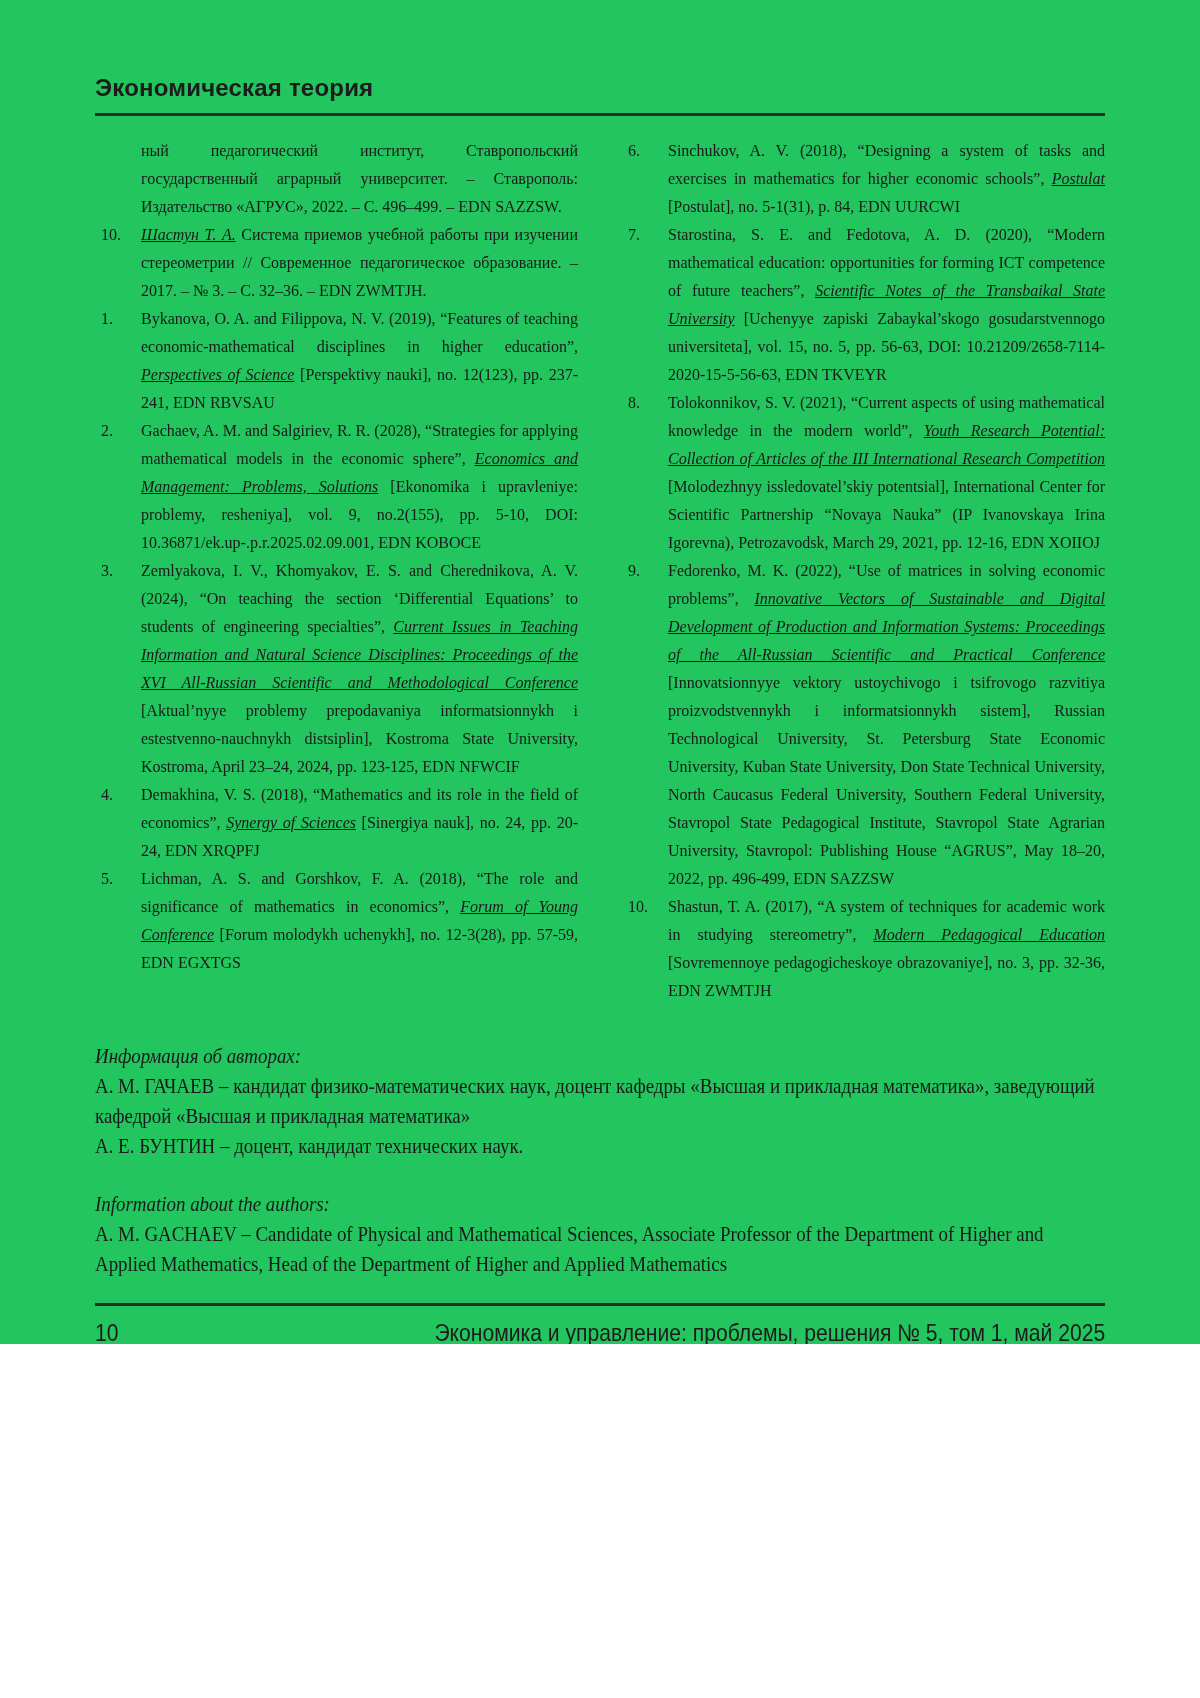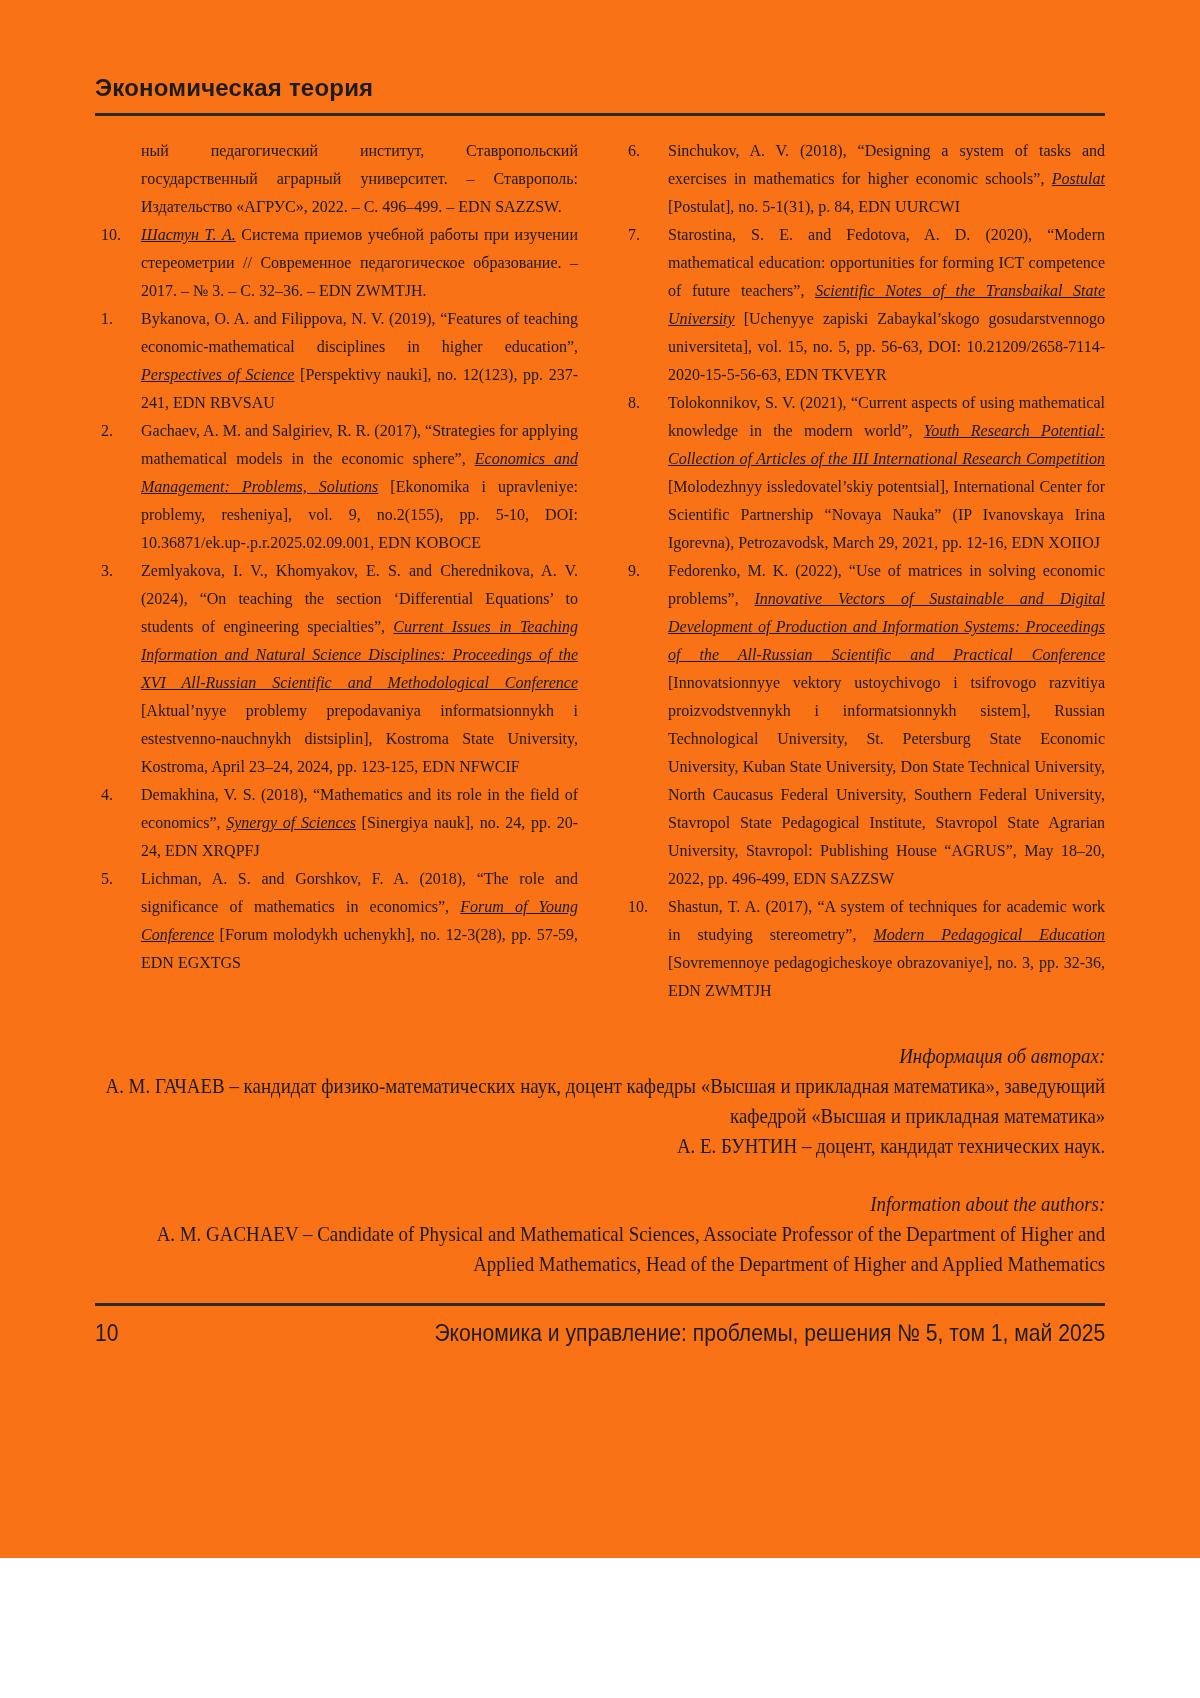--- a/index.html
+++ b/index.html
@@ -1,20 +1,20 @@
 <!DOCTYPE html>
 <html lang="ru"><head>
 <meta charset="utf-8">
 <style>
   html, body { margin: 0; padding: 0; background: #ffffff; }
   .page {
     position: relative;
     width: 1200px;
-    height: 1558px;
-    background: #f97316;
+    height: 1344px;
+    background: #22c55e;
     overflow: hidden;
     color: #1a1a1a;
   }
   .content { padding: 74px 95px 0 95px; }
 
   
   .running-head {
     font-family: "Liberation Sans", "DejaVu Sans", sans-serif;
     font-weight: bold;
     font-size: 24px;
@@ -53,21 +53,20 @@
     transform: scaleX(0.88);
     transform-origin: 0 0;
   }
 
   
   .authors {
     margin-top: 36px;
     font-family: "Liberation Serif", "DejaVu Serif", serif;
     font-size: 21.5px;
     line-height: 30px;
-    text-align: right;
   }
   .authors-heading { font-style: italic; margin: 0; }
   .authors-line { margin: 0; }
   .authors-en { margin-top: 28px; }
 
   
   .foot-rule { margin-top: 24px; }
   .footer-row {
     margin-top: 12px;
     display: flex;
@@ -98,21 +97,21 @@
               <div class="ref-text"><em>Шастун Т. А.</em><span> Система приемов учебной работы при изучении стереометрии // Современное педагогическое образование. – 2017. – № 3. – С. 32–36. – EDN ZWMTJH.</span></div>
             </div>
           </div>
         <div>
             <div class="ref-item">
               <div class="ref-num">1.</div>
               <div class="ref-text"><span>Bykanova, O. A. and Filippova, N. V. (2019), “Features of teaching economic-mathematical disciplines in higher education”, </span><em>Perspectives of Science</em><span> [Perspektivy nauki], no. 12(123), pp. 237-241, EDN RBVSAU</span></div>
             </div>
             <div class="ref-item">
               <div class="ref-num">2.</div>
-              <div class="ref-text"><span>Gachaev, A. M. and Salgiriev, R. R. (2017), “Strategies for applying mathematical models in the economic sphere”, </span><em>Economics and Management: Problems, Solutions</em><span> [Ekonomika i upravleniye: problemy, resheniya], vol. 9, no.2(155), pp. 5-10, DOI: 10.36871/ek.up-.p.r.2025.02.09.001, EDN KOBOCE</span></div>
+              <div class="ref-text"><span>Gachaev, A. M. and Salgiriev, R. R. (2028), “Strategies for applying mathematical models in the economic sphere”, </span><em>Economics and Management: Problems, Solutions</em><span> [Ekonomika i upravleniye: problemy, resheniya], vol. 9, no.2(155), pp. 5-10, DOI: 10.36871/ek.up-.p.r.2025.02.09.001, EDN KOBOCE</span></div>
             </div>
             <div class="ref-item">
               <div class="ref-num">3.</div>
               <div class="ref-text"><span>Zemlyakova, I. V., Khomyakov, E. S. and Cherednikova, A. V. (2024), “On teaching the section ‘Differential Equations’ to students of engineering specialties”, </span><em>Current Issues in Teaching Information and Natural Science Disciplines: Proceedings of the XVI All-Russian Scientific and Methodological Conference</em><span> [Aktual’nyye problemy prepodavaniya informatsionnykh i estestvenno-nauchnykh distsiplin], Kostroma State University, Kostroma, April 23–24, 2024, pp. 123-125, EDN NFWCIF</span></div>
             </div>
             <div class="ref-item">
               <div class="ref-num">4.</div>
               <div class="ref-text"><span>Demakhina, V. S. (2018), “Mathematics and its role in the field of economics”, </span><em>Synergy of Sciences</em><span> [Sinergiya nauk], no. 24, pp. 20-24, EDN XRQPFJ</span></div>
             </div>
             <div class="ref-item">

